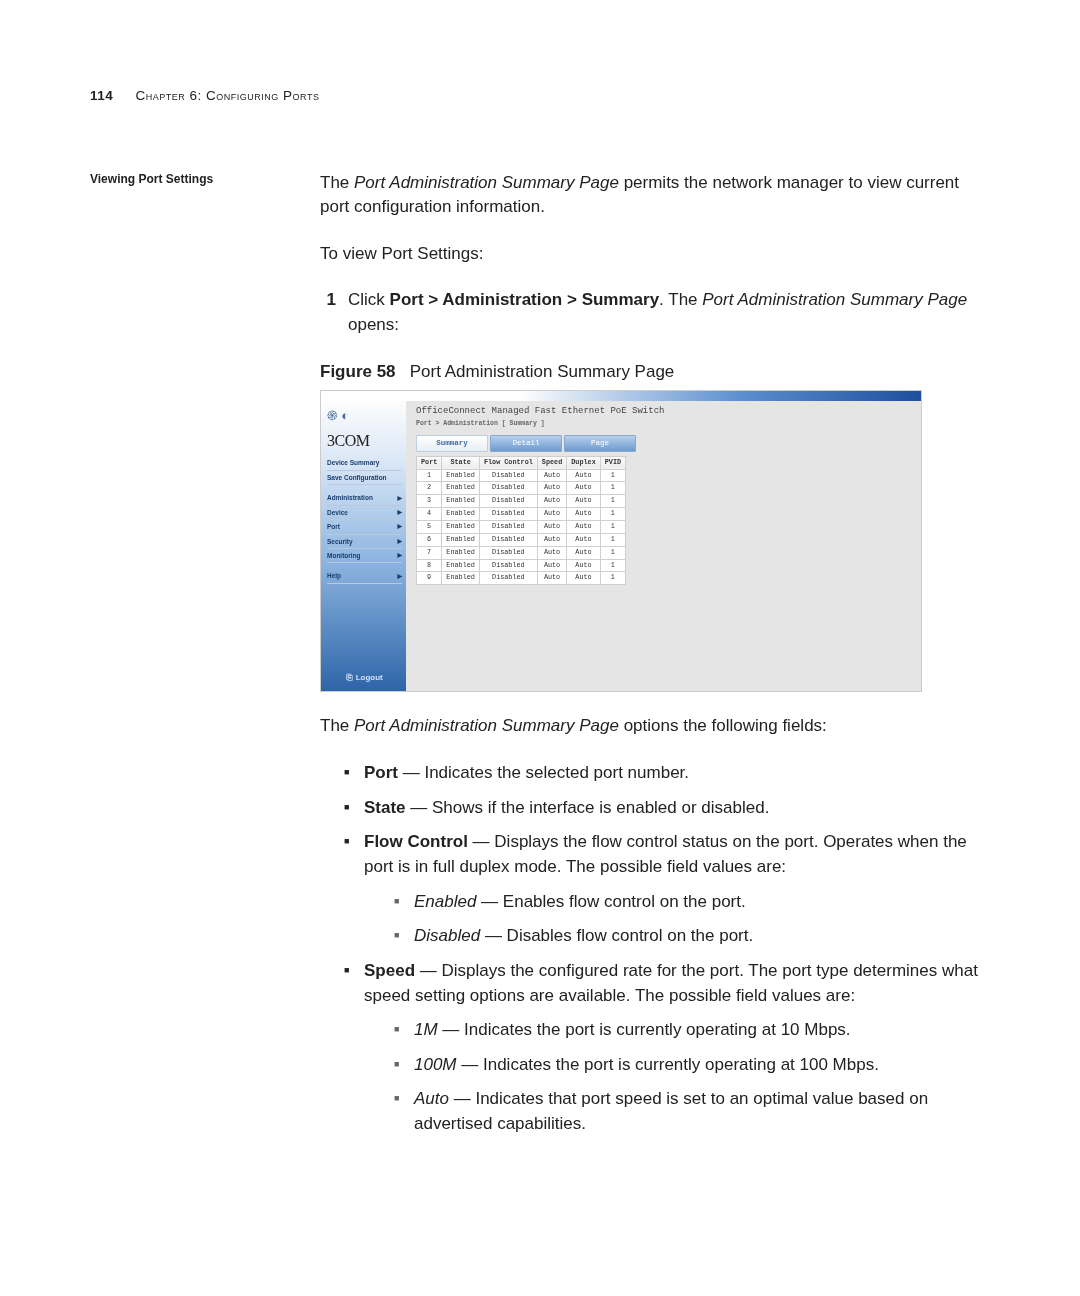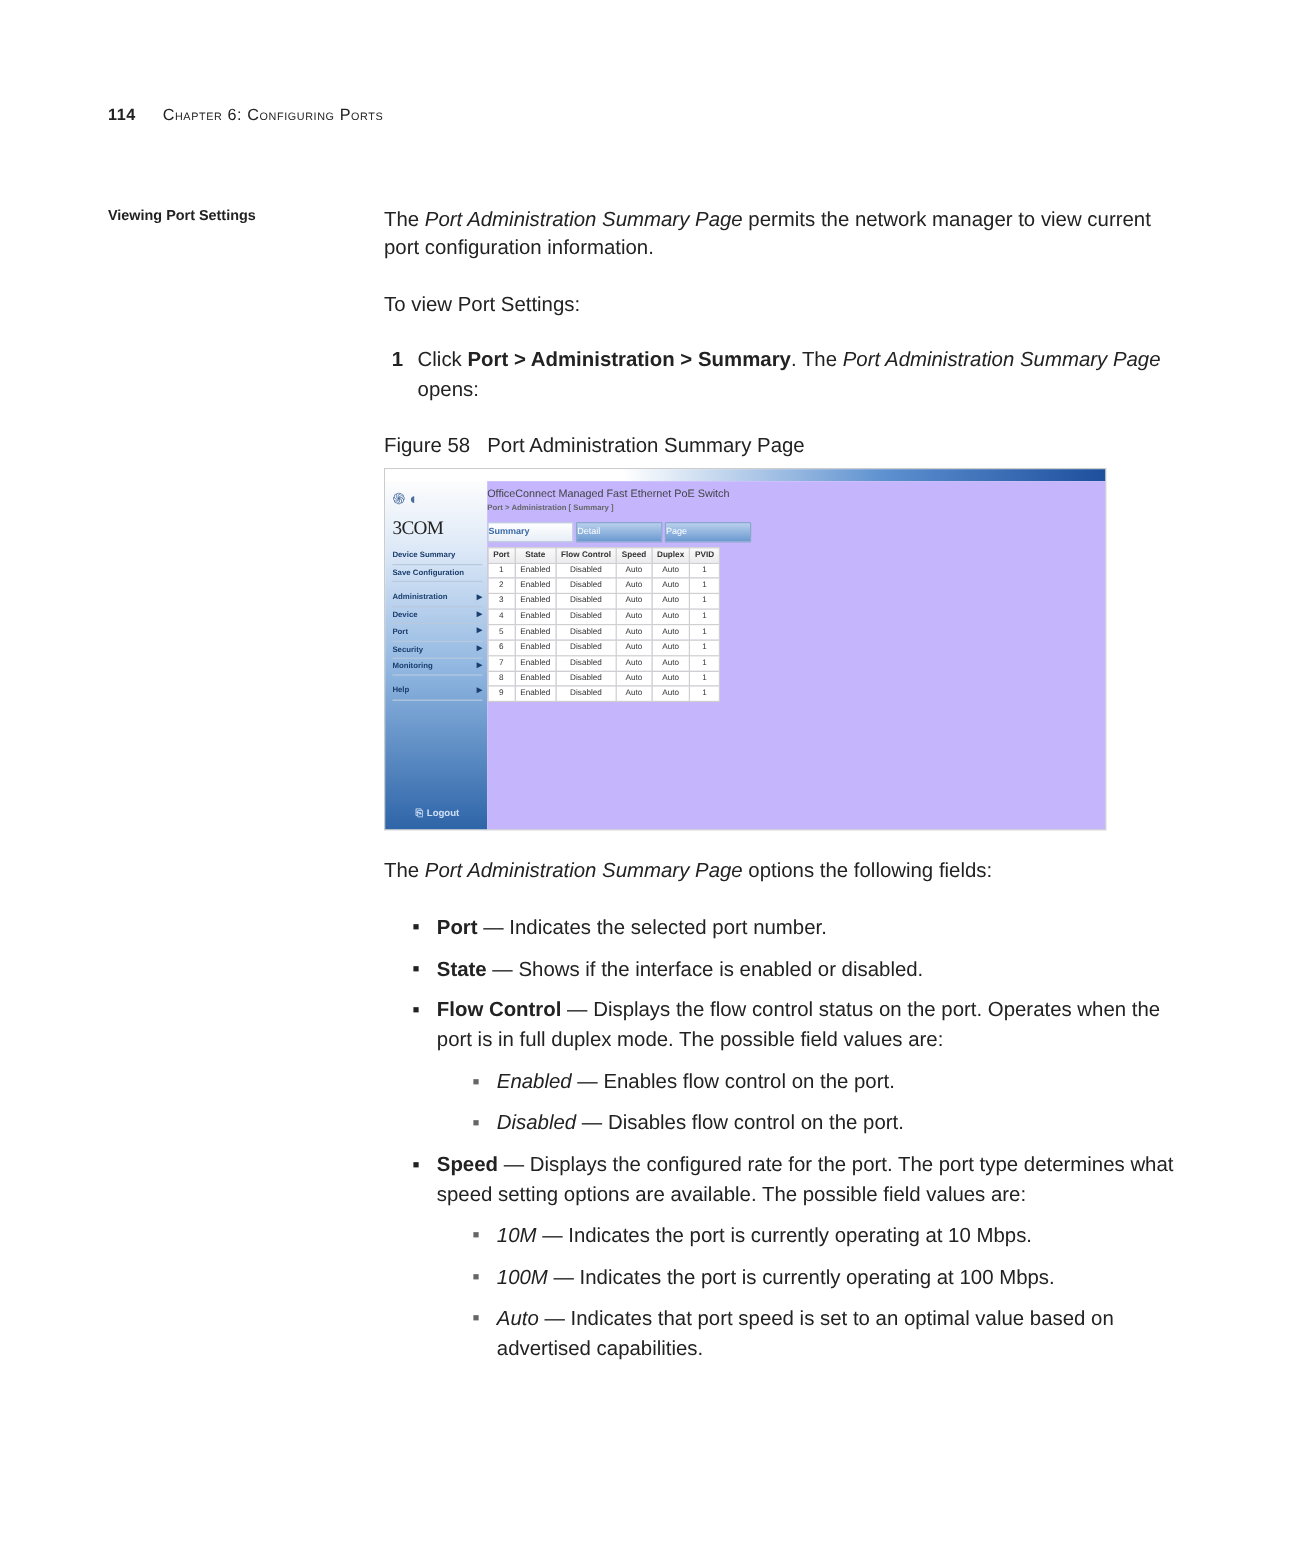--- a/index.html
+++ b/index.html
@@ -21,21 +21,21 @@
   }
   .header-line .pagenum { font-weight: bold; margin-right: 18px; }
   .two-col { display: flex; gap: 30px; }
   .left-col { width: 200px; flex-shrink: 0; }
   .right-col { flex: 1; }
   .section-title { font-weight: bold; font-size: 12px; }
   .para { margin: 0 0 22px 0; }
   .step { display: flex; align-items: flex-start; gap: 12px; }
   .step-num { font-weight: bold; width: 16px; text-align: right; flex-shrink: 0; }
   .fig-caption { margin-top: 22px; margin-bottom: 6px; }
-  .fig-caption .fc-label { font-weight: normal; margin-top: 42px; }
+  .fig-caption .fc-label { font-weight: bold; margin-top: 42px; }
   
   ul.blist { list-style: none; padding-left: 24px; margin: 8px 0; }
   ul.blist > li { position: relative; padding-left: 20px; margin-bottom: 10px; }
   ul.blist > li::before { content: "■"; font-size: 9px; position: absolute; left: 0; top: 5px; }
   ul.sub { list-style: none; padding-left: 30px; margin: 10px 0 6px 0; }
   ul.sub > li { position: relative; padding-left: 20px; margin-bottom: 10px; }
   ul.sub > li::before { content: "■"; font-size: 9px; position: absolute; left: 0; top: 5px; color: #666; }
   b { font-weight: bold; }
   i, .ital { font-style: italic; }
 
@@ -50,26 +50,26 @@
   }
   .fig-brand { display:flex; align-items:center; gap:4px; margin-bottom:3px; }
   .brand-icon { font-size:13px; color:#4a6d9c; }
   .brand-text { font-family: Liberation Serif, serif; font-size: 16px; letter-spacing: -0.5px; color: #222; }
   .side-link { font-size: 6.5px; font-weight: bold; padding: 2px 0; border-bottom: 1px solid #b8c8dd; display:flex; justify-content:space-between; align-items:center; }
   .side-link.grp { border-bottom: 1px solid #b8c8dd; }
   .side-arrow { font-size: 6px; }
   .side-gap { margin-top: 6px; }
   .logout-area { position: relative; margin-top: 88px; text-align: center; color: #cfe0f5; font-size: 8px; font-weight: bold; }
   .logout-ico { color:#cfe0f5; margin-right:3px; }
-  .fig-main { flex: 1; background: #c4b5fd; padding: 4px 0; }
+  .fig-main { flex: 1; background: #e5e5e5; padding: 4px 10px; font-family: Liberation Mono, monospace; }
   .fm-title { font-size: 9px; color: #444; margin-bottom: 1px; }
   .fm-crumb { font-size: 6.5px; color: #666; font-weight: bold; margin-bottom: 6px; }
   .tab-row { display: flex; gap: 2px; margin-bottom: 4px; }
   .tab-btn {
-    flex: none; width: 70px; text-align: left; font-size: 7.5px; padding: 2px 0;
+    flex: none; width: 70px; text-align: center; font-size: 7.5px; padding: 2px 0;
     background: linear-gradient(to bottom, #b9d0ec, #6b9ad0);
     color: #fff; border: 1px solid #8aa8cc; border-radius: 1px;
   }
   .tab-btn.active {
     background: linear-gradient(to bottom, #fff, #e8eef6);
     color: #3a6aa8; font-weight: bold; border: 1px solid #bfcde0;
   }
   .fig-table { border-collapse: collapse; font-size: 6.8px; color: #333; }
   .fig-table th, .fig-table td {
     border: 1px solid #cfcfcf; padding: 1px 4px; text-align: center;
@@ -269,21 +269,21 @@
       <li>
         <b>Flow Control</b><span> — Displays the flow control status on the port. Operates when the port is in full duplex mode. The possible field values are:</span>
         <ul class="sub">
           <li><i>Enabled</i><span> — Enables flow control on the port.</span></li>
           <li><i>Disabled</i><span> — Disables flow control on the port.</span></li>
         </ul>
       </li>
       <li>
         <b>Speed</b><span> — Displays the configured rate for the port. The port type determines what speed setting options are available. The possible field values are:</span>
         <ul class="sub">
-          <li><i>10M</i><span> — Indicates the port is currently operating at 10 Mbps.</span></li>
+          <li><i>1M</i><span> — Indicates the port is currently operating at 10 Mbps.</span></li>
           <li><i>100M</i><span> — Indicates the port is currently operating at 100 Mbps.</span></li>
           <li><i>Auto</i><span> — Indicates that port speed is set to an optimal value based on advertised capabilities.</span></li>
         </ul>
       </li>
     </ul>
 
   </div>
 </div>
 
 </body></html>

